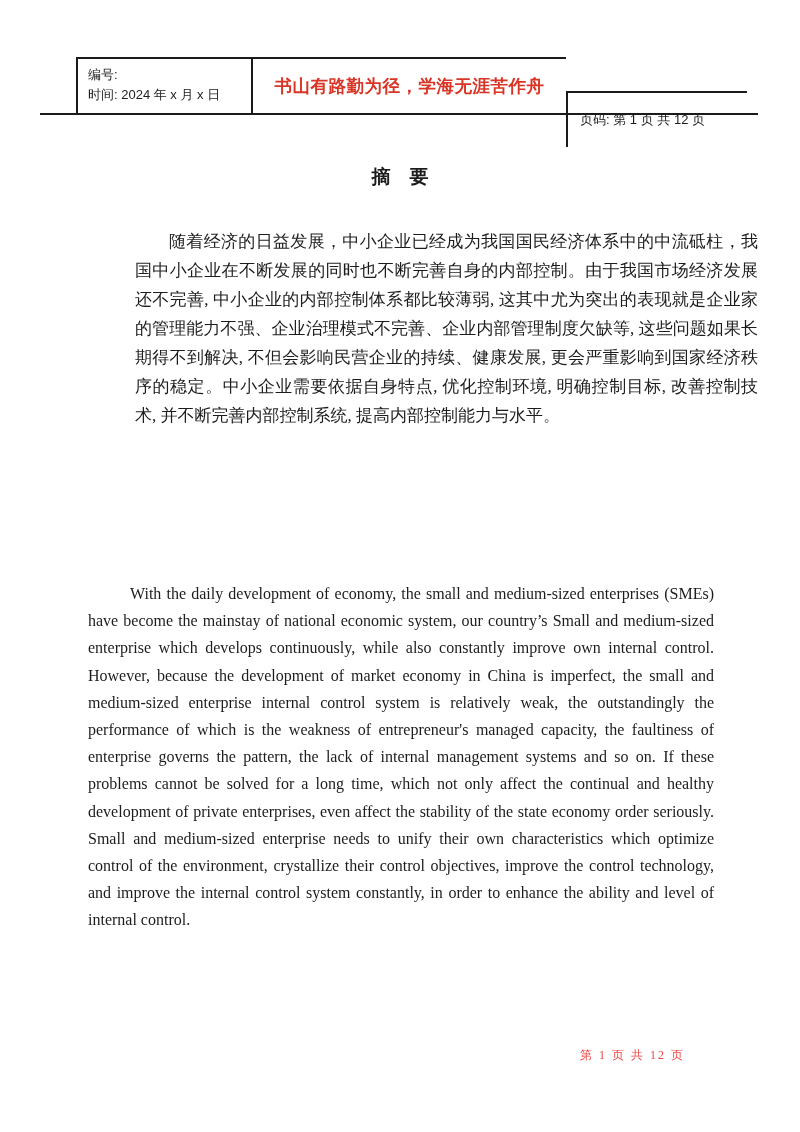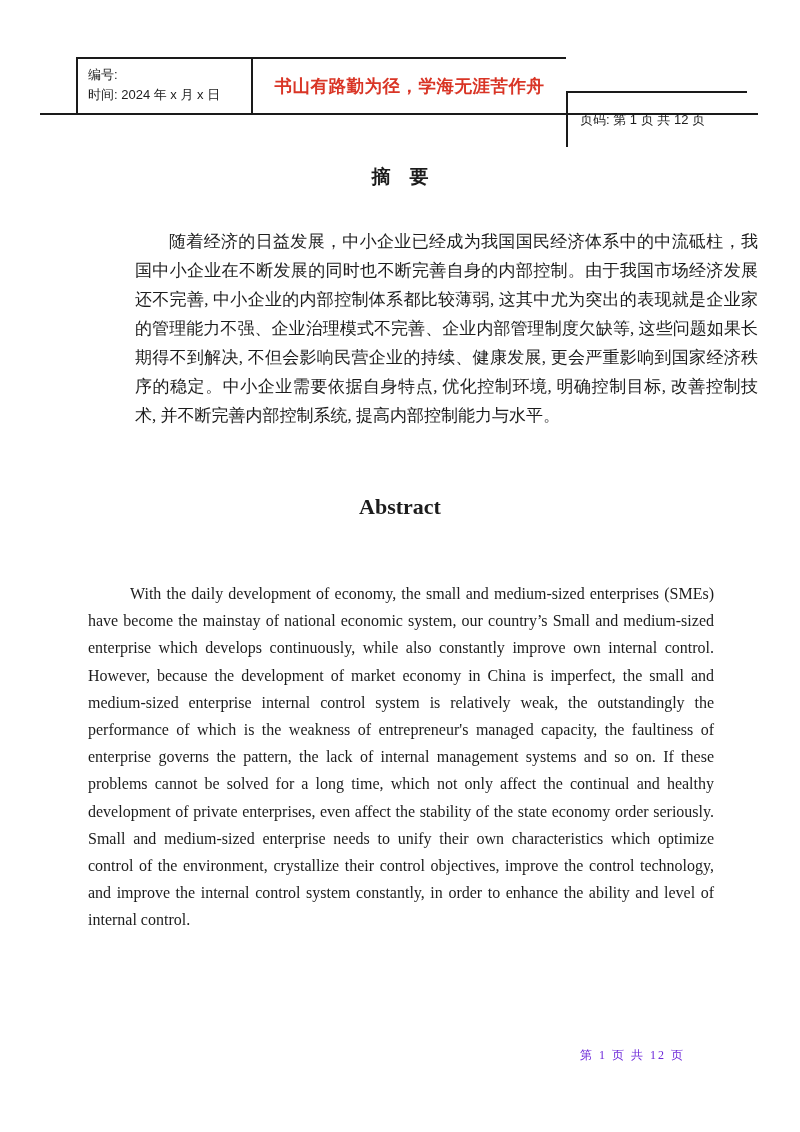--- a/index.html
+++ b/index.html
@@ -113,21 +113,21 @@
     text-indent: 42px;
   }
 
   
   .footer {
     position: absolute;
     left: 580px;
     top: 1047px;
     font-size: 12px;
     letter-spacing: 2px;
-    color: #6d28d9;
+    color: #ef4444;
   }
 </style>
 </head>
 <body>
 
 <div class="page">
 
   <div class="header-table">
     <div class="cell cell-number">
       <div>编号:</div>
@@ -138,18 +138,17 @@
     </div>
     <div class="cell cell-page">
       <span>页码: 第 1 页 共 12 页</span>
     </div>
   </div>
   <div class="header-rule"></div>
 
   <div class="cn-title">摘　要</div>
   <div class="cn-body">随着经济的日益发展，中小企业已经成为我国国民经济体系中的中流砥柱，我国中小企业在不断发展的同时也不断完善自身的内部控制。由于我国市场经济发展还不完善, 中小企业的内部控制体系都比较薄弱, 这其中尤为突出的表现就是企业家的管理能力不强、企业治理模式不完善、企业内部管理制度欠缺等, 这些问题如果长期得不到解决, 不但会影响民营企业的持续、健康发展, 更会严重影响到国家经济秩序的稳定。中小企业需要依据自身特点, 优化控制环境, 明确控制目标, 改善控制技术, 并不断完善内部控制系统, 提高内部控制能力与水平。</div>
 
-  <div class="en-title">Abstract</div>
   <div class="en-body">With the daily development of economy, the small and medium-sized enterprises (SMEs) have become the mainstay of national economic system, our country’s Small and medium-sized enterprise which develops continuously, while also constantly improve own internal control. However, because the development of market economy in China is imperfect, the small and medium-sized enterprise internal control system is relatively weak, the outstandingly the performance of which is the weakness of entrepreneur's managed capacity, the faultiness of enterprise governs the pattern, the lack of internal management systems and so on. If these problems cannot be solved for a long time, which not only affect the continual and healthy development of private enterprises, even affect the stability of the state economy order seriously. Small and medium-sized enterprise needs to unify their own characteristics which optimize control of the environment, crystallize their control objectives, improve the control technology, and improve the internal control system constantly, in order to enhance the ability and level of internal control.</div>
 
   <div class="footer">第 1 页 共 12 页</div>
 
 </div>
 
 </body></html>

